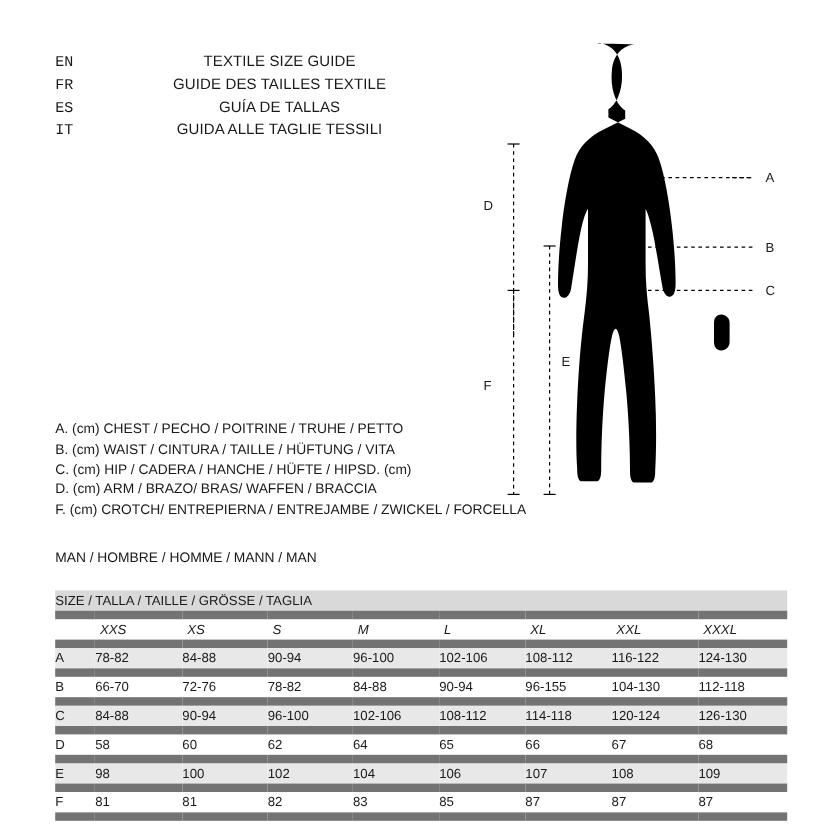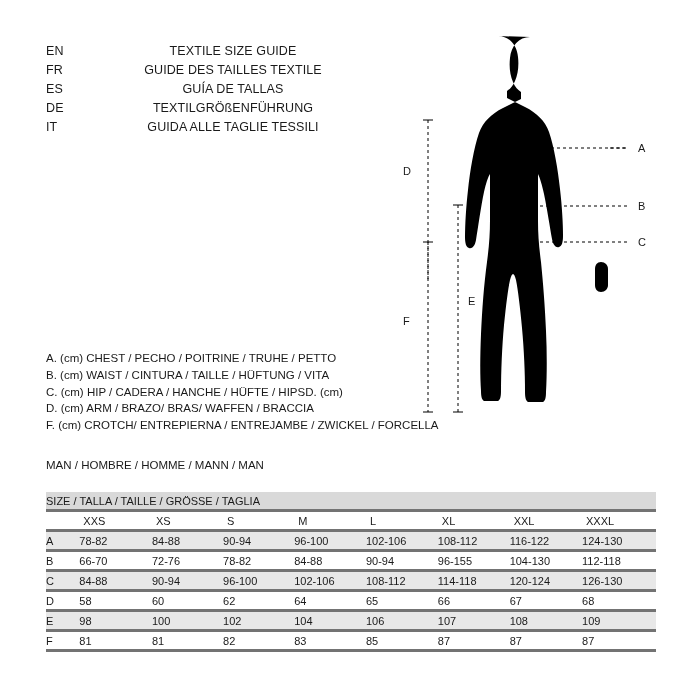--- a/index.html
+++ b/index.html
@@ -31,20 +31,21 @@
   .title-row {
     display: flex;
     align-items: baseline;
     height: 19px;
     font-size: 12.5px;
     letter-spacing: 0.1px;
   }
   .title-lang {
     width: 44px;
     flex: 0 0 44px;
+    font-family: Liberation Mono, monospace;
   }
   .title-text {
     flex: 1 1 auto;
     text-align: center;
   }
 
   
   .legend {
     position: absolute;
     left: 46px;
@@ -112,45 +113,42 @@
   .cell-label {
     width: 40px;
     padding-left: 4px;
   }
   .cell-val {
     width: 81px;
     padding-left: 4px;
   }
   .row-cols .cell-val {
     padding-left: 4px;
-  }
-  
-  table.size-table tr { border-bottom: 3px solid #737373; padding-left: 48px; }
+    font-style: italic;
+  }
+  
+  table.size-table tr { border-bottom: 7px solid #737373; padding-left: 48px; }
 </style>
 </head>
 <body>
 
 <div class="page">
 
   <div class="titles">
     <div class="title-row">
       <span class="title-lang">EN</span>
       <span class="title-text">TEXTILE SIZE GUIDE</span>
     </div>
     <div class="title-row">
       <span class="title-lang">FR</span>
       <span class="title-text">GUIDE DES TAILLES TEXTILE</span>
     </div>
     <div class="title-row">
       <span class="title-lang">ES</span>
       <span class="title-text">GUÍA DE TALLAS</span>
-    </div>
-    <div class="title-row">
-      <span class="title-lang">DE</span>
-      <span class="title-text">TEXTILGRÖßENFÜHRUNG</span>
     </div>
     <div class="title-row">
       <span class="title-lang">IT</span>
       <span class="title-text">GUIDA ALLE TAGLIE TESSILI</span>
     </div>
   </div>
 
   <div class="legend">
     <div class="legend-row">A. (cm) CHEST / PECHO / POITRINE / TRUHE / PETTO</div>
     <div class="legend-row">B. (cm) WAIST / CINTURA / TAILLE / HÜFTUNG / VITA</div>

